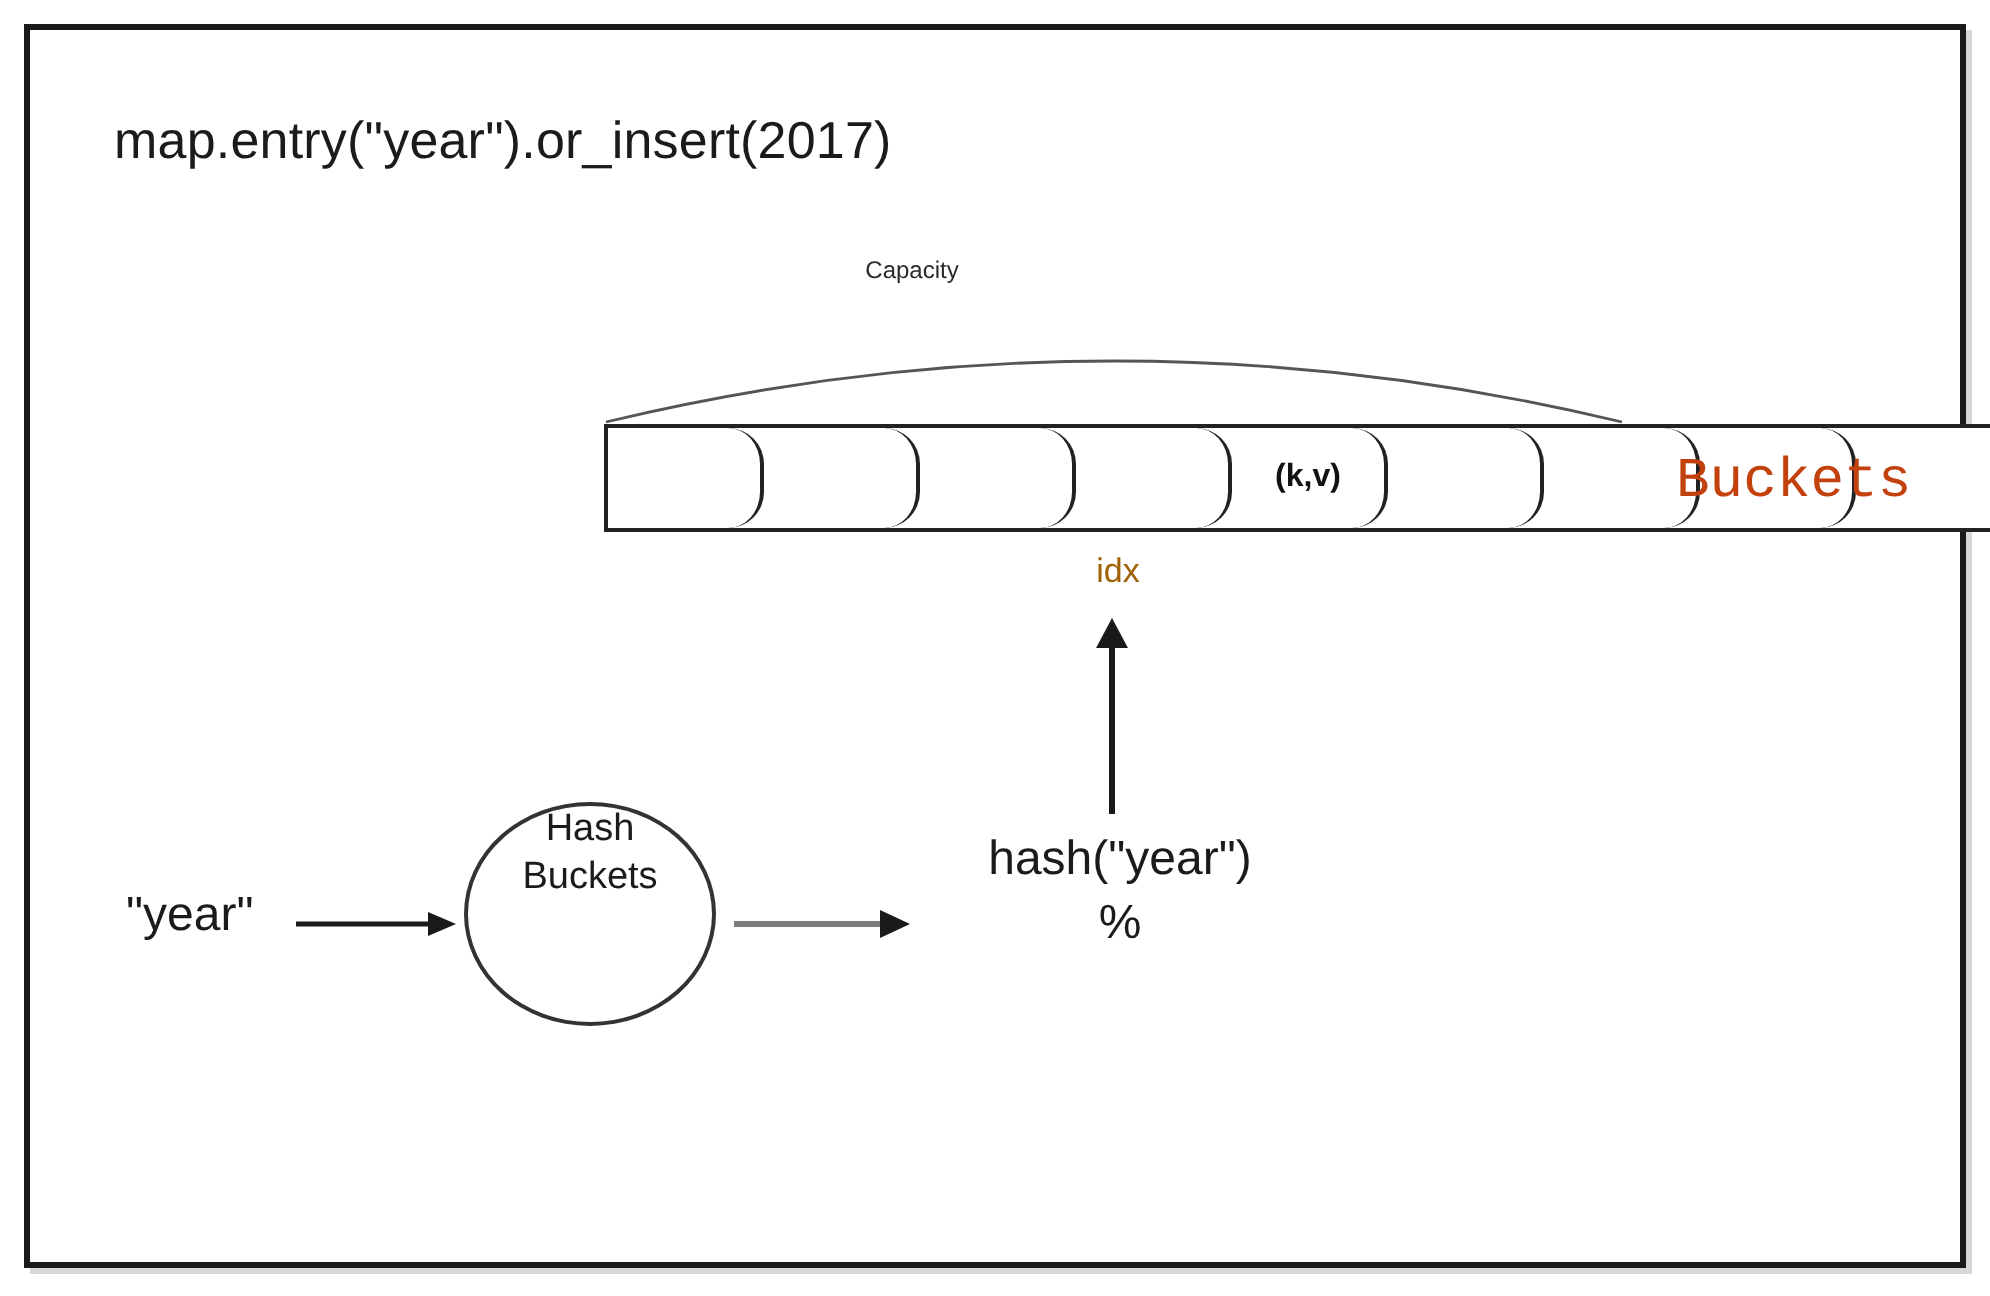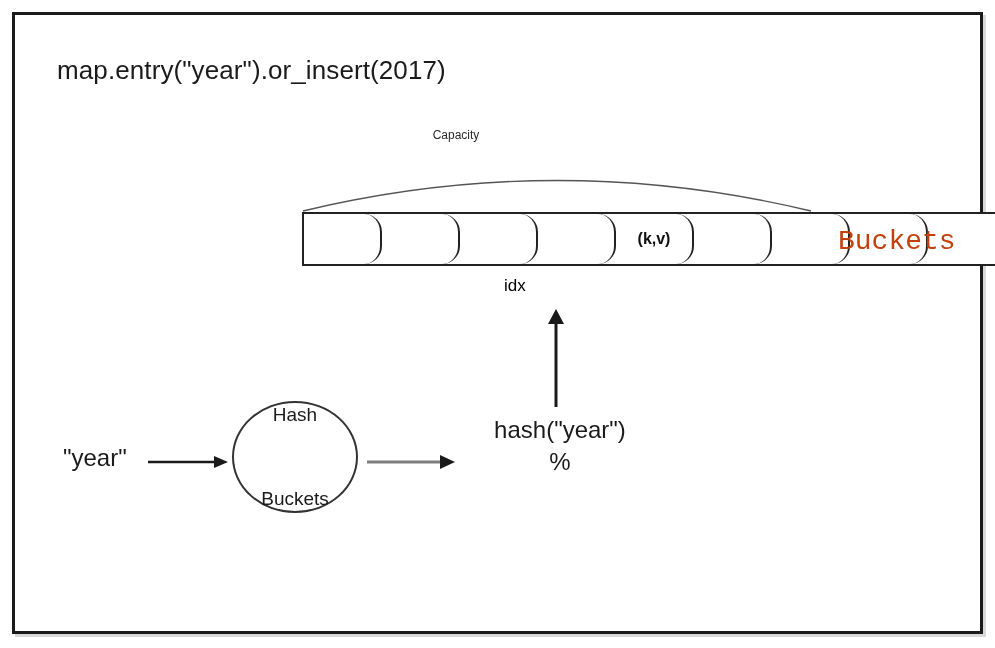--- a/index.html
+++ b/index.html
@@ -67,23 +67,23 @@
     font-size: 28px;
     color: #c2410c;
     white-space: nowrap;
     font-family: Liberation Mono, monospace;
   }
   .label-idx {
     position: absolute;
     left: 504px;
     top: 276px;
     width: 110px;
-    text-align: left;
+    text-align: center;
     font-size: 17px;
-    color: #000000;
+    color: #a16207;
   }
   .label-year {
     position: absolute;
     left: 63px;
     top: 444px;
     font-size: 24px;
     color: #1b1b1b;
     white-space: nowrap;
   }
   .formula {
@@ -129,21 +129,21 @@
     left: 232px;
     top: 401px;
     width: 126px;
     height: 112px;
     border: 2px solid #333;
     border-radius: 50%;
     box-sizing: border-box;
     display: flex;
     flex-direction: column;
     align-items: center;
-    justify-content: space-between;
+    justify-content: flex-start;
     background: #fff;
   }
   #hash-circle span {
     font-size: 19px;
     line-height: 24px;
     color: #1b1b1b;
     white-space: nowrap;
   }
 </style>
 </head>

